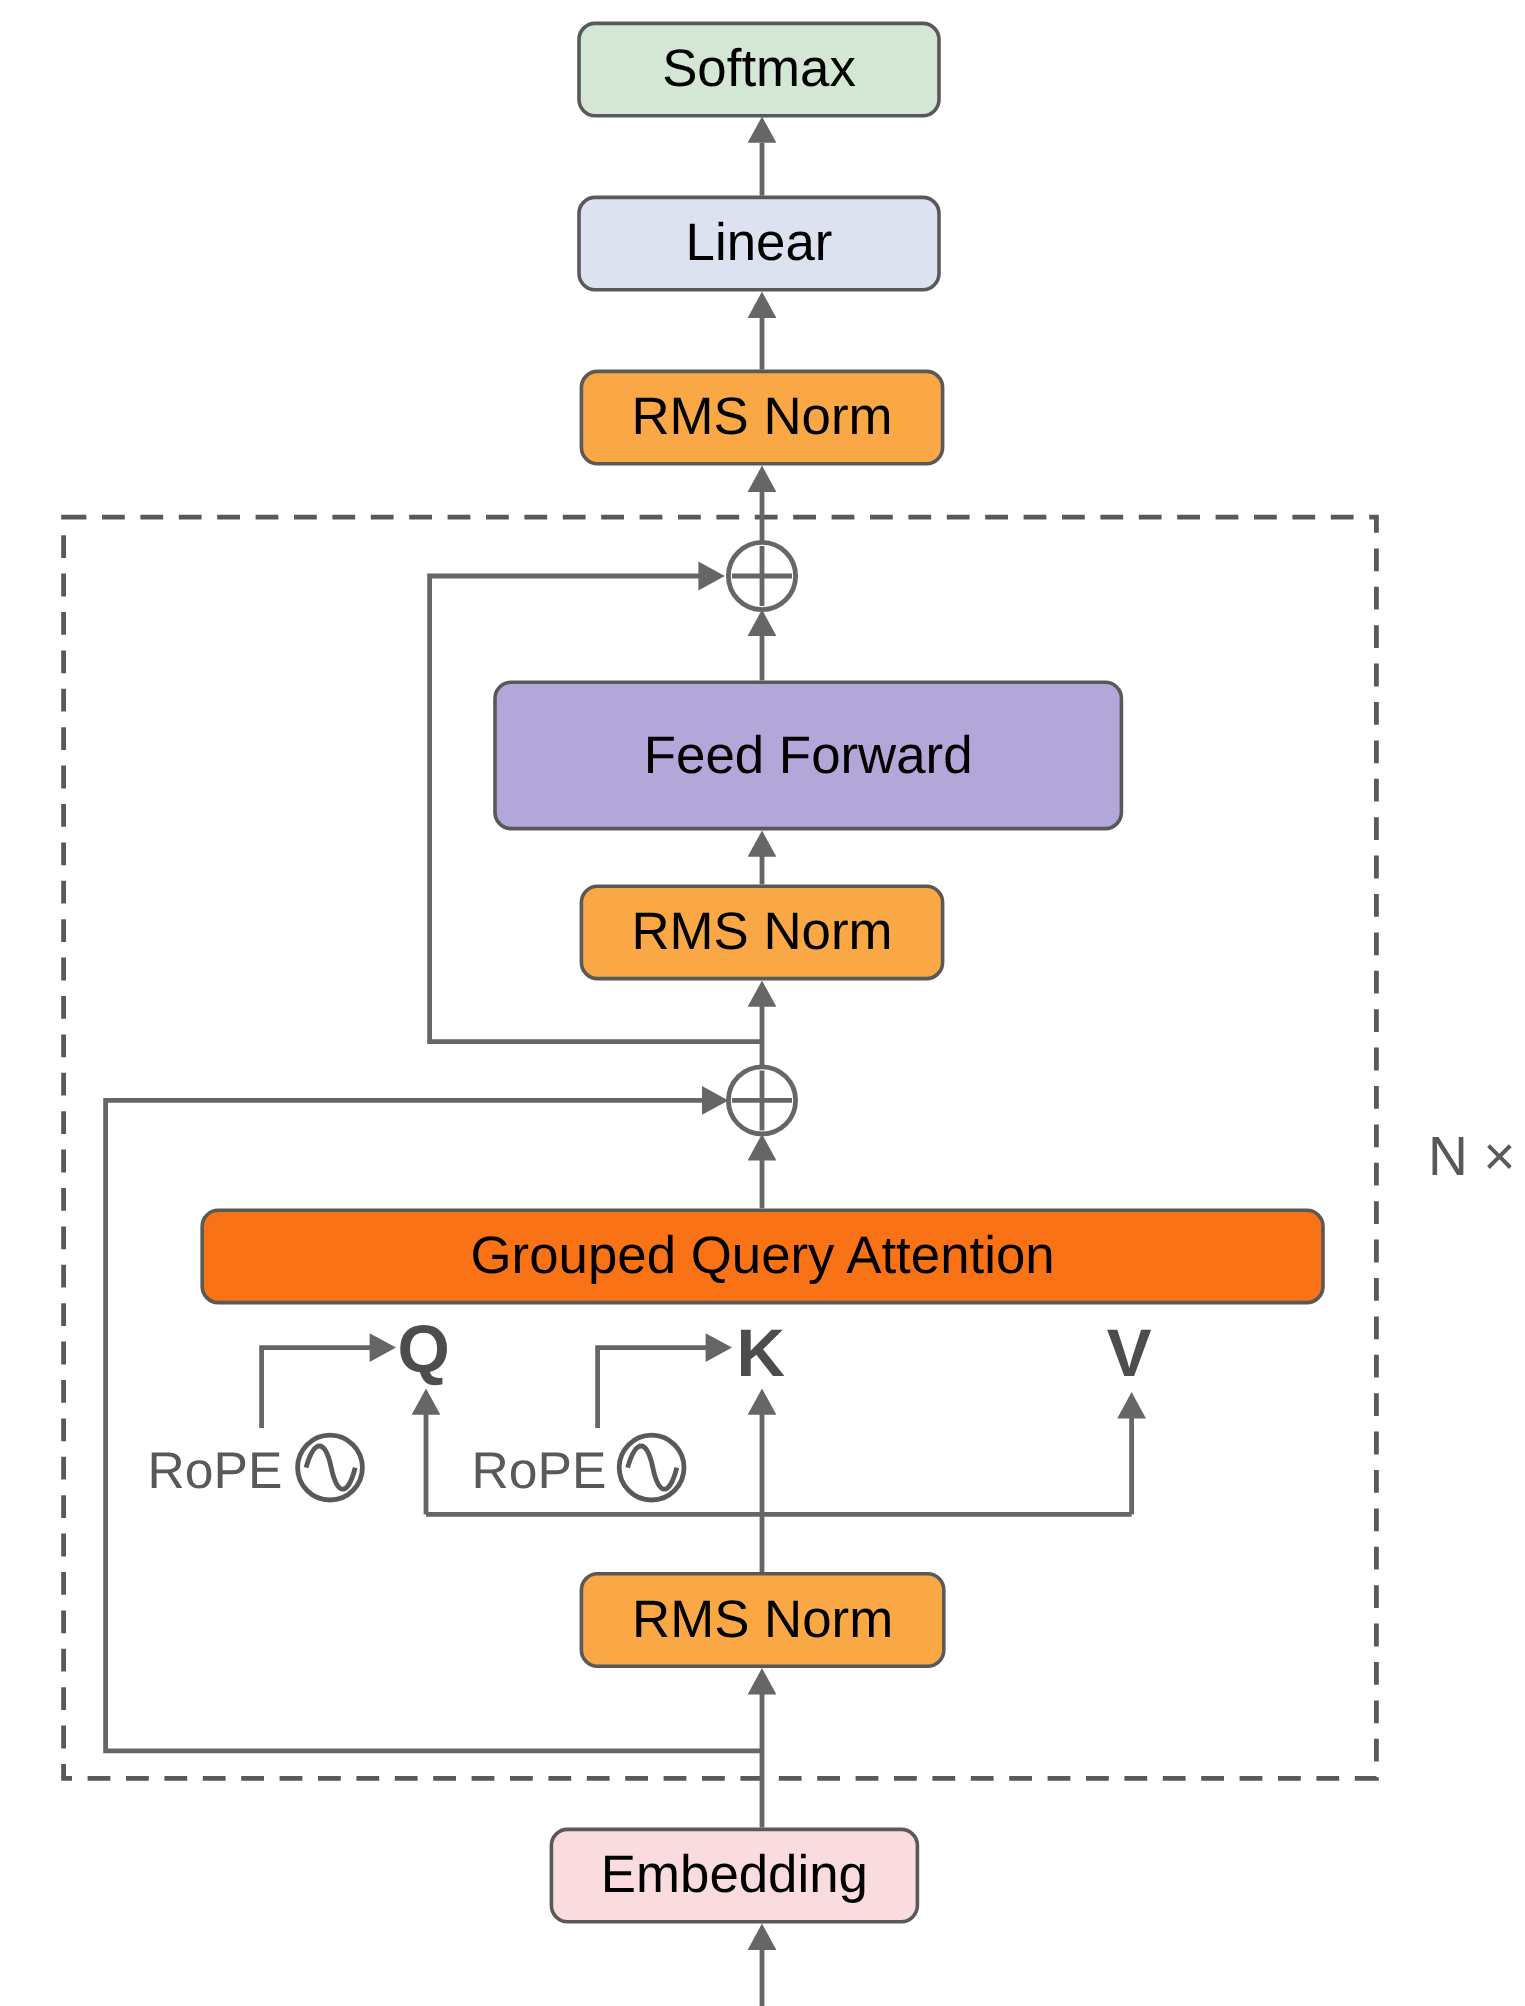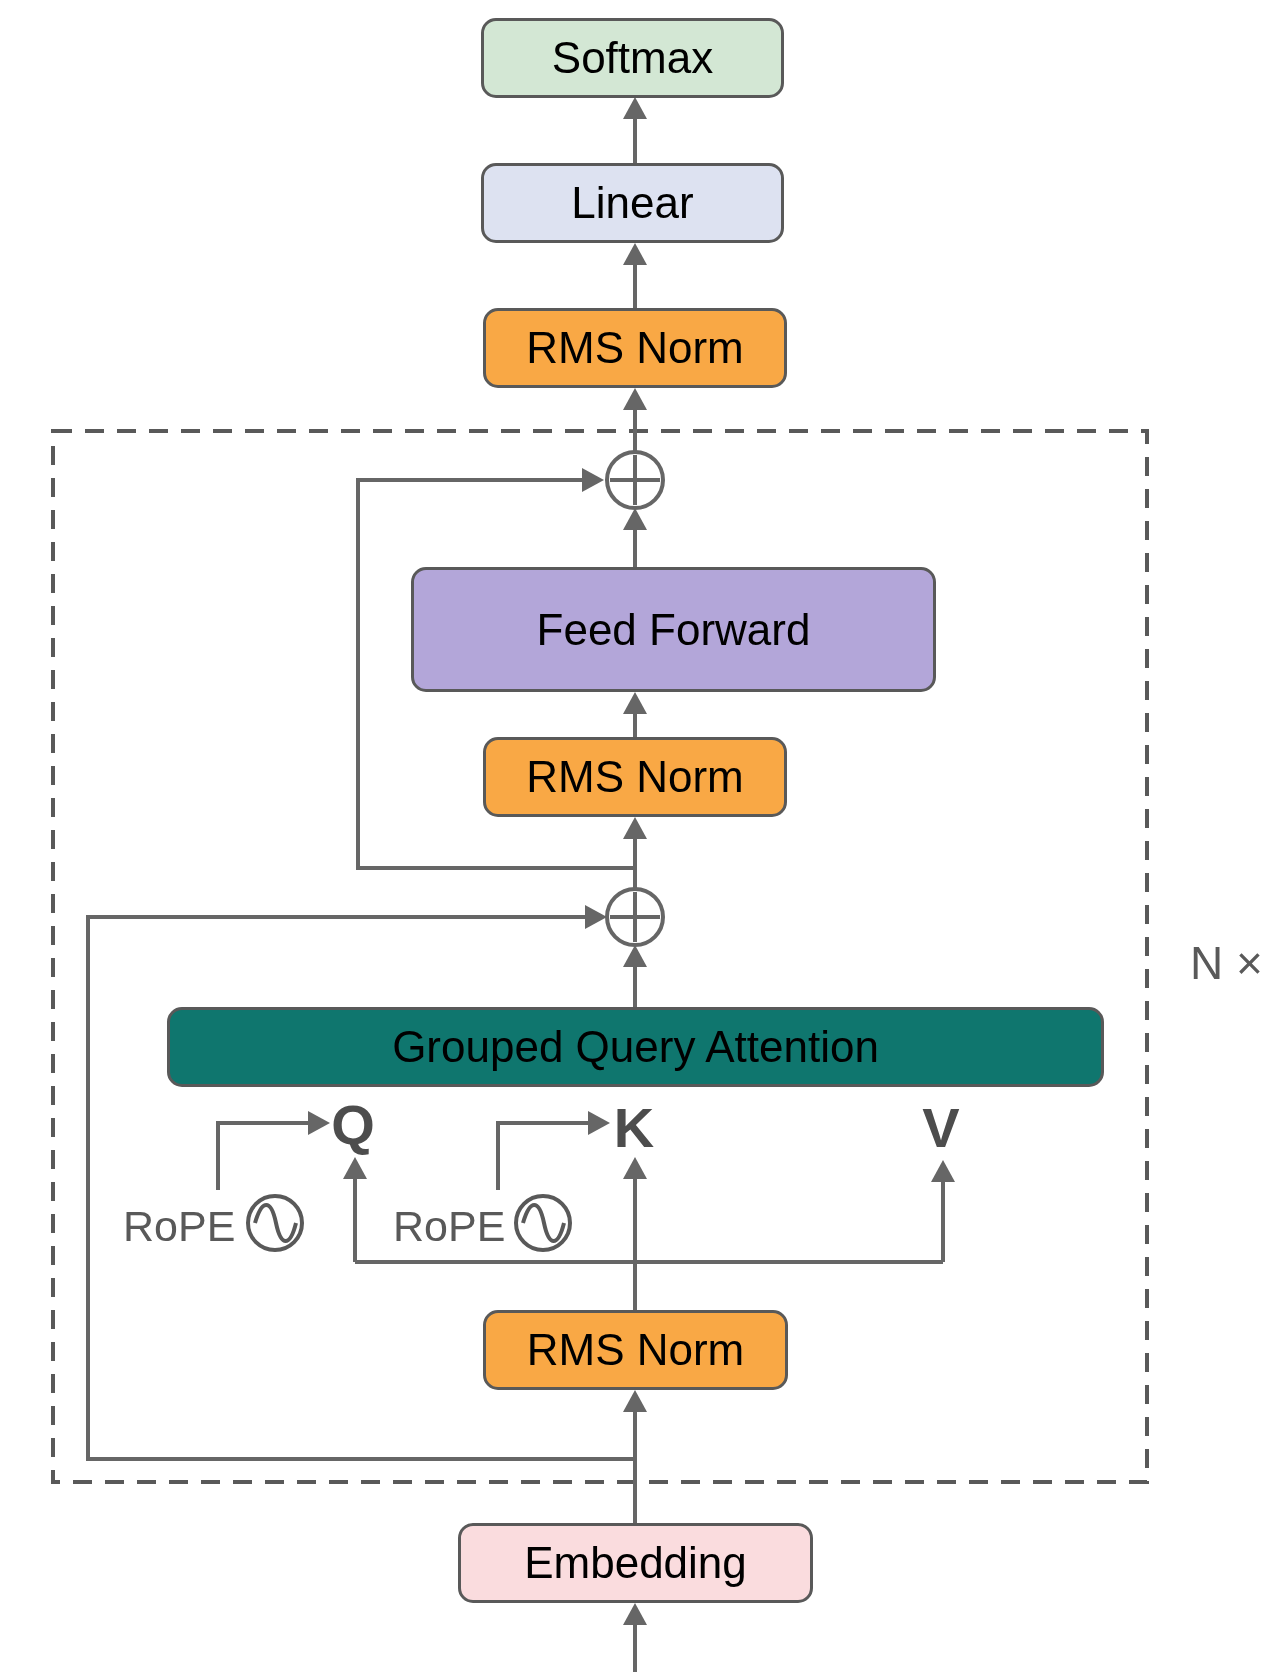--- a/index.html
+++ b/index.html
@@ -12,23 +12,23 @@
     position:absolute; box-sizing:border-box;
     border:3px solid #595959; border-radius:15px;
     display:flex; flex-direction:column; align-items:center; justify-content:center;
     font-size:44px; color:#000000; text-align:center; line-height:1.22;
   }
   .box-softmax   { left:481px; top:18px;   width:303px; height:80px;  background:#d3e7d4; }
   .box-linear    { left:481px; top:163px;  width:303px; height:80px;  background:#dde2f1; }
   .box-rms-top   { left:483px; top:308px;  width:304px; height:80px;  background:#f9a845; }
   .box-ff        { left:411px; top:567px;  width:525px; height:125px; background:#b3a6d9; }
   .box-rms-mid   { left:483px; top:737px;  width:304px; height:80px;  background:#f9a845; }
-  .box-gqa       { left:167px; top:1007px; width:937px; height:80px;  background:#0f766e;justify-content:center; }
+  .box-gqa       { left:167px; top:1007px; width:937px; height:80px;  background:#f97316;justify-content:center; }
   .box-rms-bot   { left:483px; top:1310px; width:305px; height:80px;  background:#f9a845; }
-  .box-embedding { left:458px; top:1523px; width:355px; height:80px;  background:#fadcde;text-align:right; }
+  .box-embedding { left:458px; top:1523px; width:308px; height:80px;  background:#fadcde;text-align:right; }
   .qkv {
     position:absolute; transform:translate(-50%,-50%);
     font-weight:bold; font-size:56px; color:#4d4d4d;
   }
   .q-label { left:353px; top:1124px; }
   .k-label { left:634px; top:1127px; }
   .v-label { left:941px; top:1127px; }
   .rope { position:absolute; font-size:43px; color:#595959; white-space:nowrap; }
   .rope-q { left:123px; top:1202px; }
   .rope-k { left:393px; top:1202px; }

